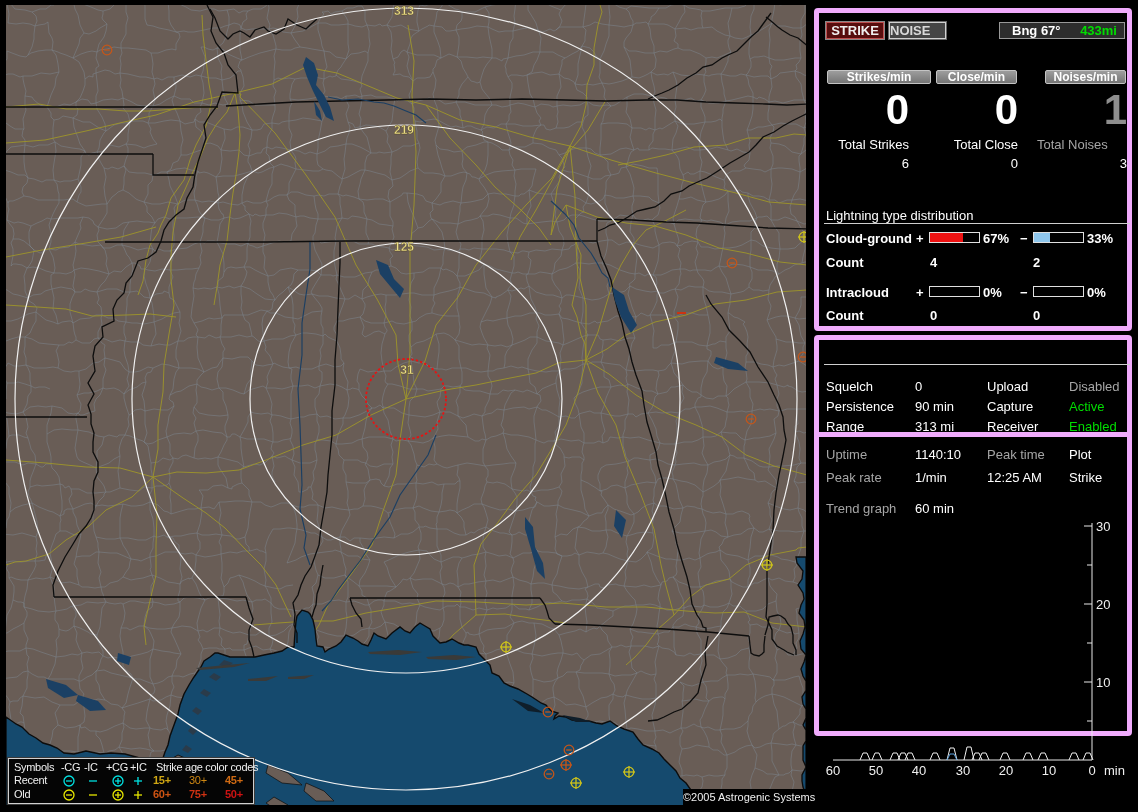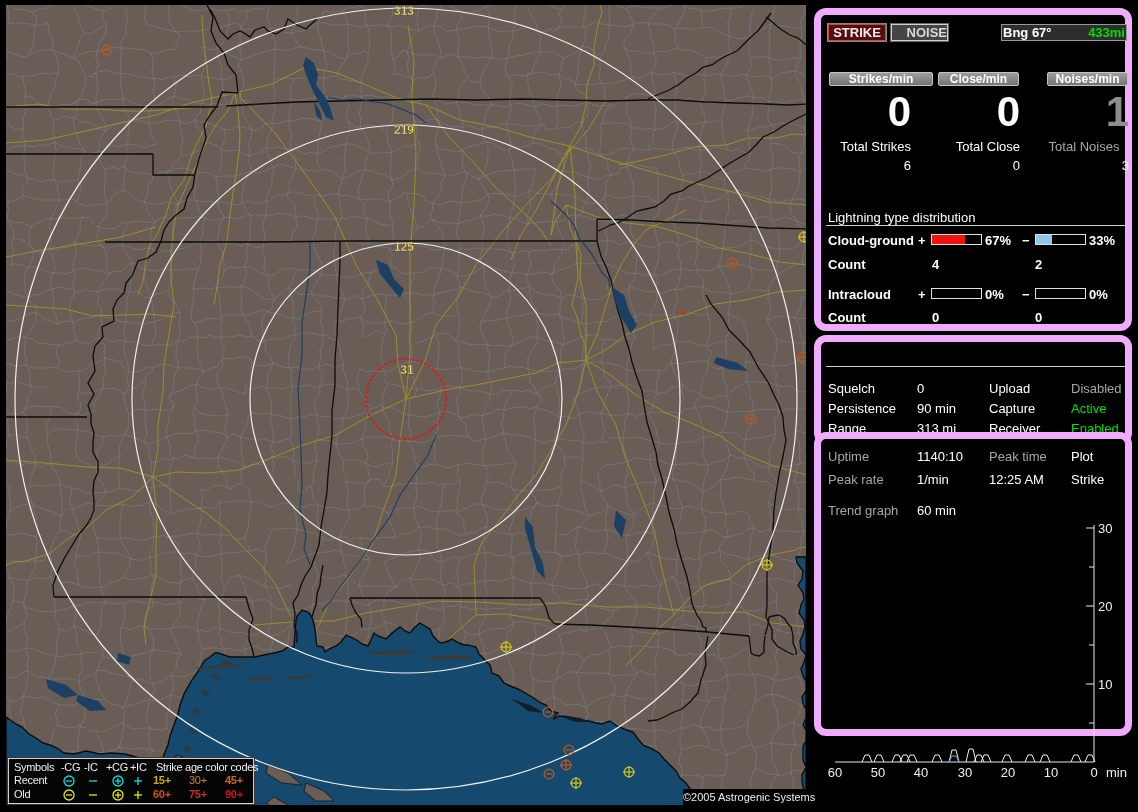--- a/index.html
+++ b/index.html
@@ -1,16 +1,16 @@
 <!DOCTYPE html>
 <html><head><meta charset="utf-8"><style>
 html,body{margin:0;padding:0;background:#000;width:1138px;height:812px;overflow:hidden}
 *{box-sizing:border-box}
 body{font-family:"Liberation Sans",sans-serif;position:relative}
-.panel{position:absolute;background:#000;border:7px solid #f0abfc;border-radius:12px}
+.panel{position:absolute;background:#000;border:5px solid #f0abfc;border-radius:4px}
 .ab{position:absolute;white-space:nowrap}
 .w{color:#fff}.gy{color:#a6a6a6}.gn{color:#00dd00}
 .lblbtn{position:absolute;height:14px;background:linear-gradient(#9d9d9d,#757575);border:1px solid #c4c4c4;border-radius:2px;color:#fff;font-weight:bold;font-size:12px;text-align:center;line-height:12px}
 .bignum{position:absolute;font-size:42px;font-weight:bold;text-align:right;width:90px;line-height:36px}
 .t13{font-size:13px}
 .bar{position:absolute;width:51px;height:11px;border:1px solid #e0e0e0;background:#000}
 .bar>div{height:100%}
 hr.pl{border:none;border-top:1px solid #cfcfcf;margin:0;position:absolute}
 </style></head><body>
 <div style="position:absolute;left:0;top:0;width:812px;height:812px">
@@ -198,37 +198,37 @@
           <line x1="109" y1="33" x2="109" y2="39"></line>
 <line x1="125" y1="36" x2="133" y2="36"></line>
           <line x1="129" y1="32" x2="129" y2="40"></line>
 </g>
       </svg>
 <div class="ab" style="left:144px;top:15px;color:#cfa613;font-weight:bold">15+</div>
 <div class="ab" style="left:180px;top:15px;color:#cf8813;font-weight:normal">30+</div>
 <div class="ab" style="left:216px;top:15px;color:#cf6a13;font-weight:bold">45+</div>
 <div class="ab" style="left:144px;top:29px;color:#cf5413;font-weight:bold">60+</div>
 <div class="ab" style="left:180px;top:29px;color:#cf3213;font-weight:bold">75+</div>
-<div class="ab" style="left:216px;top:29px;color:#cf1313;font-weight:bold">90+</div>
+<div class="ab" style="left:216px;top:29px;color:#cf1313;font-weight:bold">50+</div>
 </div>
     <div style="position:absolute;left:683px;top:789px;width:125px;height:16px;background:#000;color:#efefef;font-size:11px;text-align:center;line-height:16px;white-space:nowrap">©2005 Astrogenic Systems</div>
   </div>
 <div class="panel" style="left:814px;top:8px;width:318px;height:323px">
     <div class="ab" style="left:7px;top:9px;width:58px;height:17px;background:#570d0d;border:1px solid #c05050;outline:1px solid #888;color:#efefef;font-weight:bold;font-size:13px;text-align:center;line-height:15px">STRIKE</div>
-    <div class="ab" style="left:70px;top:9px;width:57px;height:17px;background:#454545;border:1px solid #d0d0d0;outline:1px solid #666;color:#d8d8d8;font-weight:bold;font-size:13px;text-align:right;line-height:15px">NOISE</div>
-    <div class="ab" style="left:180px;top:9px;width:126px;height:17px;background:#2d2d2d;border:1px solid #989898;font-weight:bold;font-size:13px;line-height:15px"><span class="w" style="margin-left:1px">Bng 67°</span><span class="gn" style="float:right;margin-right:1px">433mi</span></div>
+    <div class="ab" style="left:70px;top:9px;width:57px;height:17px;background:#454545;border:1px solid #d0d0d0;outline:1px solid #666;color:#d8d8d8;font-weight:bold;font-size:13px;text-align:left;line-height:15px">NOISE</div>
+    <div class="ab" style="left:180px;top:9px;width:126px;height:17px;background:#2d2d2d;border:1px solid #989898;font-weight:bold;font-size:13px;line-height:15px"><span class="w" style="margin-left:12px">Bng 67°</span><span class="gn" style="float:right;margin-right:7px">433mi</span></div>
     <div class="lblbtn" style="left:8px;top:57px;width:104px">Strikes/min</div>
     <div class="lblbtn" style="left:117px;top:57px;width:81px">Close/min</div>
     <div class="lblbtn" style="left:226px;top:57px;width:81px">Noises/min</div>
     <div class="bignum w" style="left:0px;top:79px">0</div>
     <div class="bignum w" style="left:109px;top:79px">0</div>
     <div class="bignum" style="left:218px;top:79px;color:#8e8e8e">1</div>
     <div class="ab w t13" style="left:0px;top:124px;width:90px;text-align:right">Total Strikes</div>
     <div class="ab w t13" style="left:109px;top:124px;width:90px;text-align:right">Total Close</div>
-    <div class="ab t13" style="left:218px;top:124px;width:90px;text-align:center;color:#a6a6a6">Total Noises</div>
+    <div class="ab t13" style="left:218px;top:124px;width:90px;text-align:left;color:#a6a6a6">Total Noises</div>
     <div class="ab w t13" style="left:0px;top:143px;width:90px;text-align:right">6</div>
     <div class="ab w t13" style="left:109px;top:143px;width:90px;text-align:right">0</div>
     <div class="ab w t13" style="left:218px;top:143px;width:90px;text-align:right">3</div>
     <div class="ab t13" style="left:7px;top:195px;color:#ffffff">Lightning type distribution</div>
     <hr class="pl" style="left:5px;top:210px;width:306px">
     <div class="ab w t13" style="left:7px;top:218px;font-weight:bold">Cloud-ground</div>
     <div class="ab w t13" style="left:97px;top:218px;font-weight:bold">+</div>
     <div class="bar" style="left:110px;top:219px">
       <div style="width:67%;background:#ee1111"></div>
     </div>

